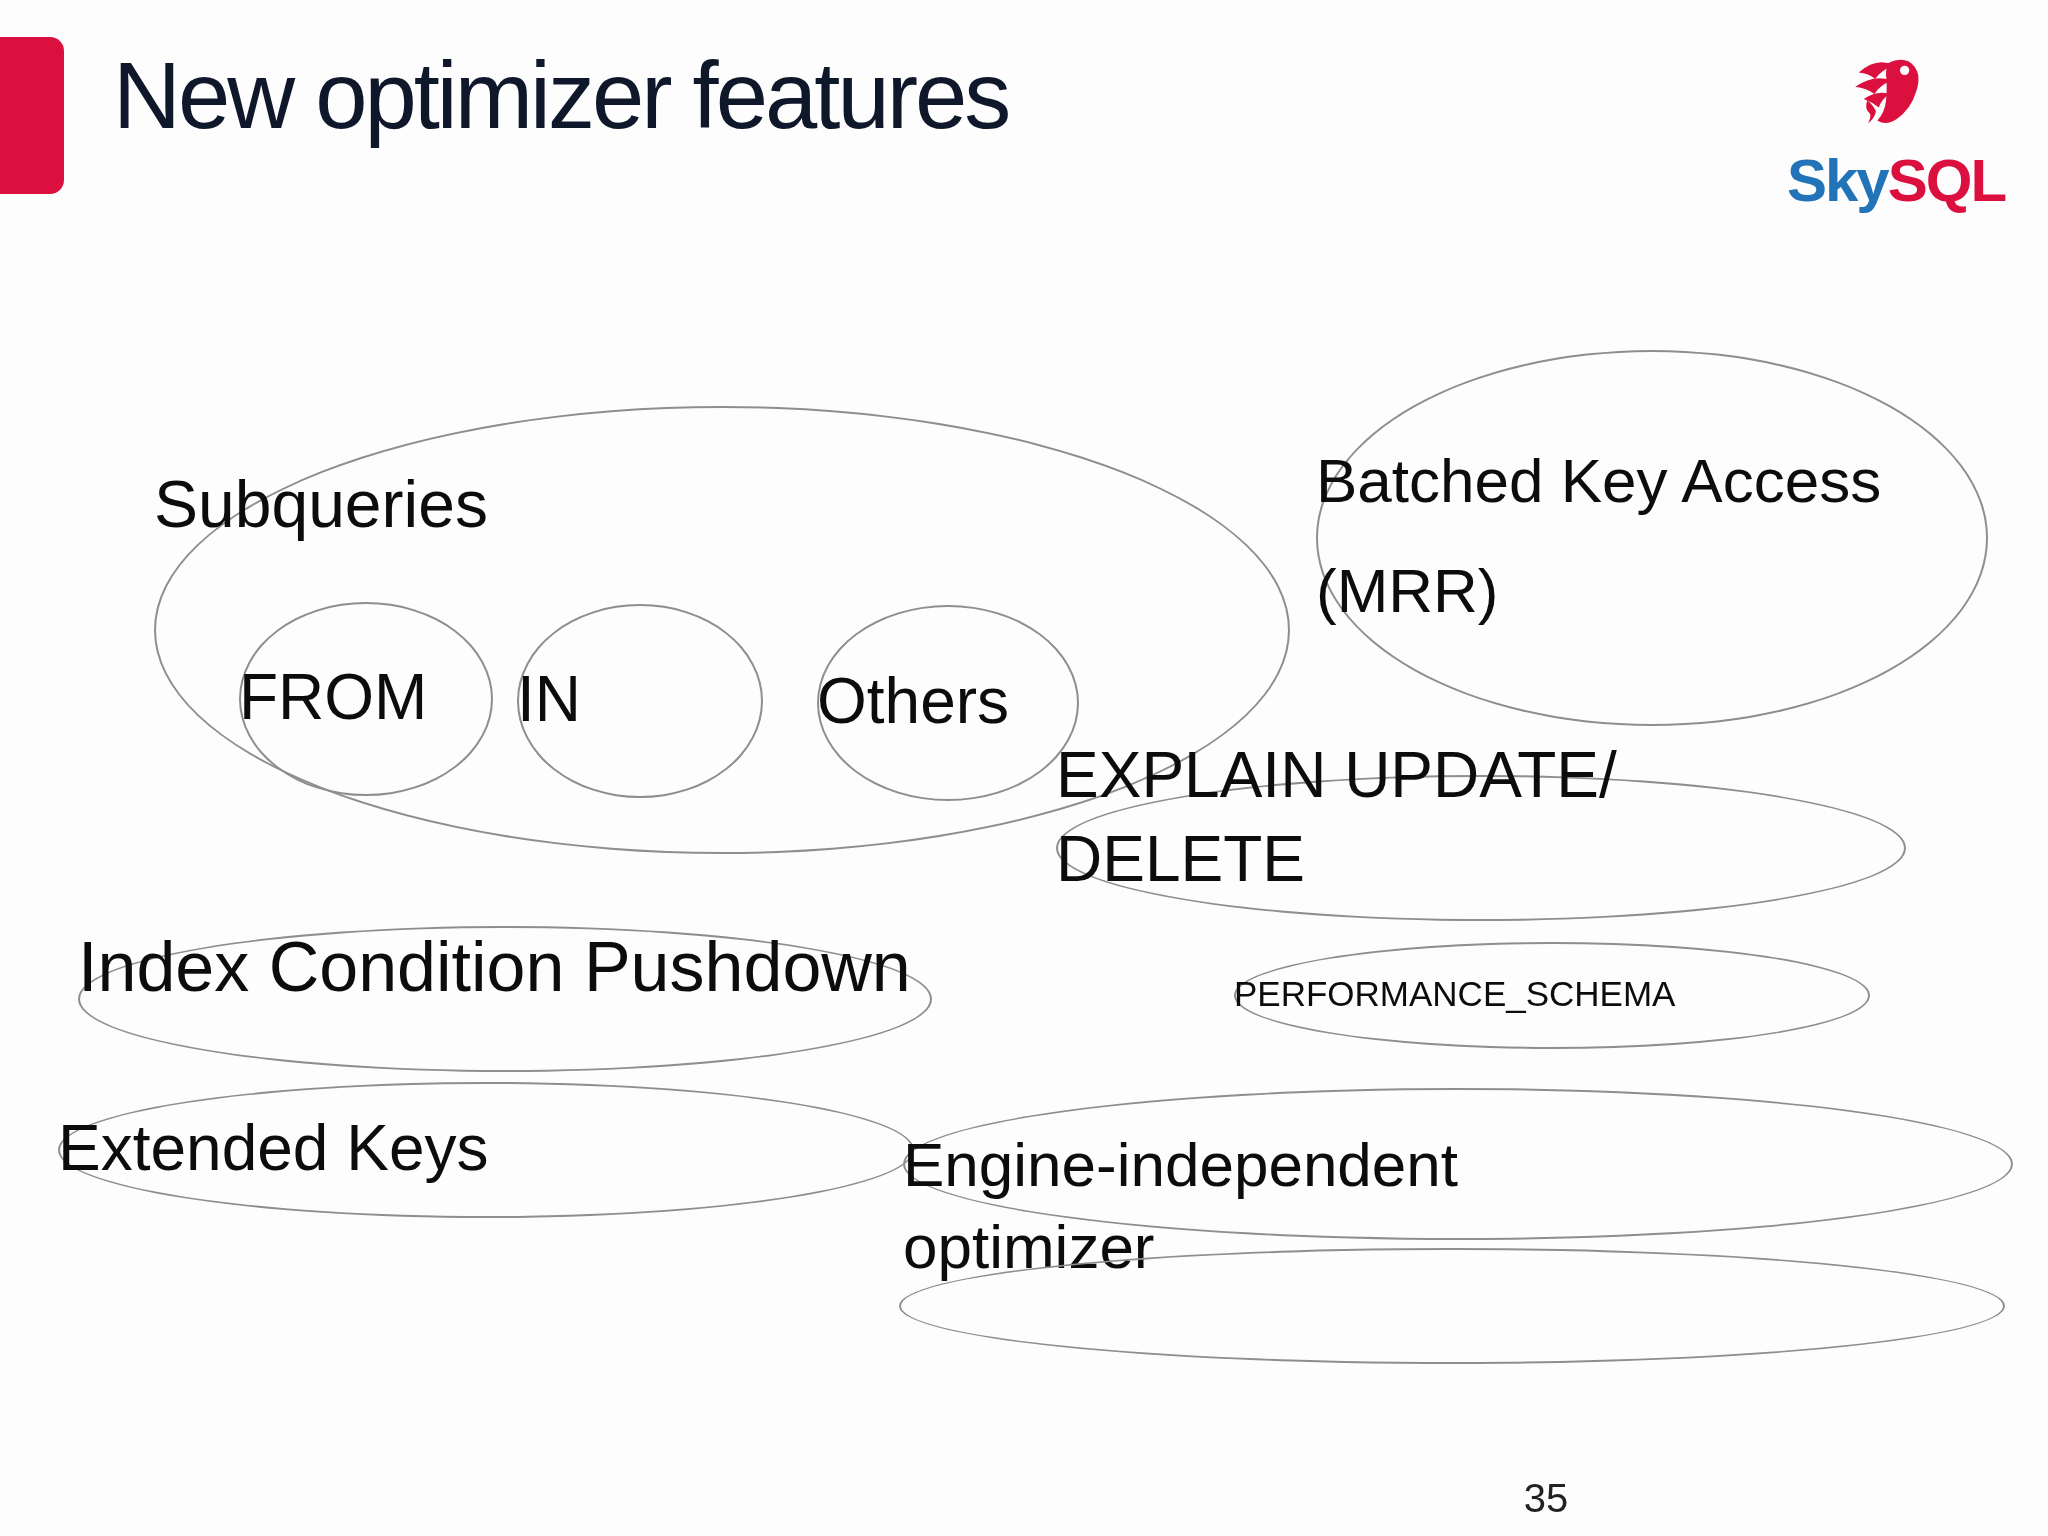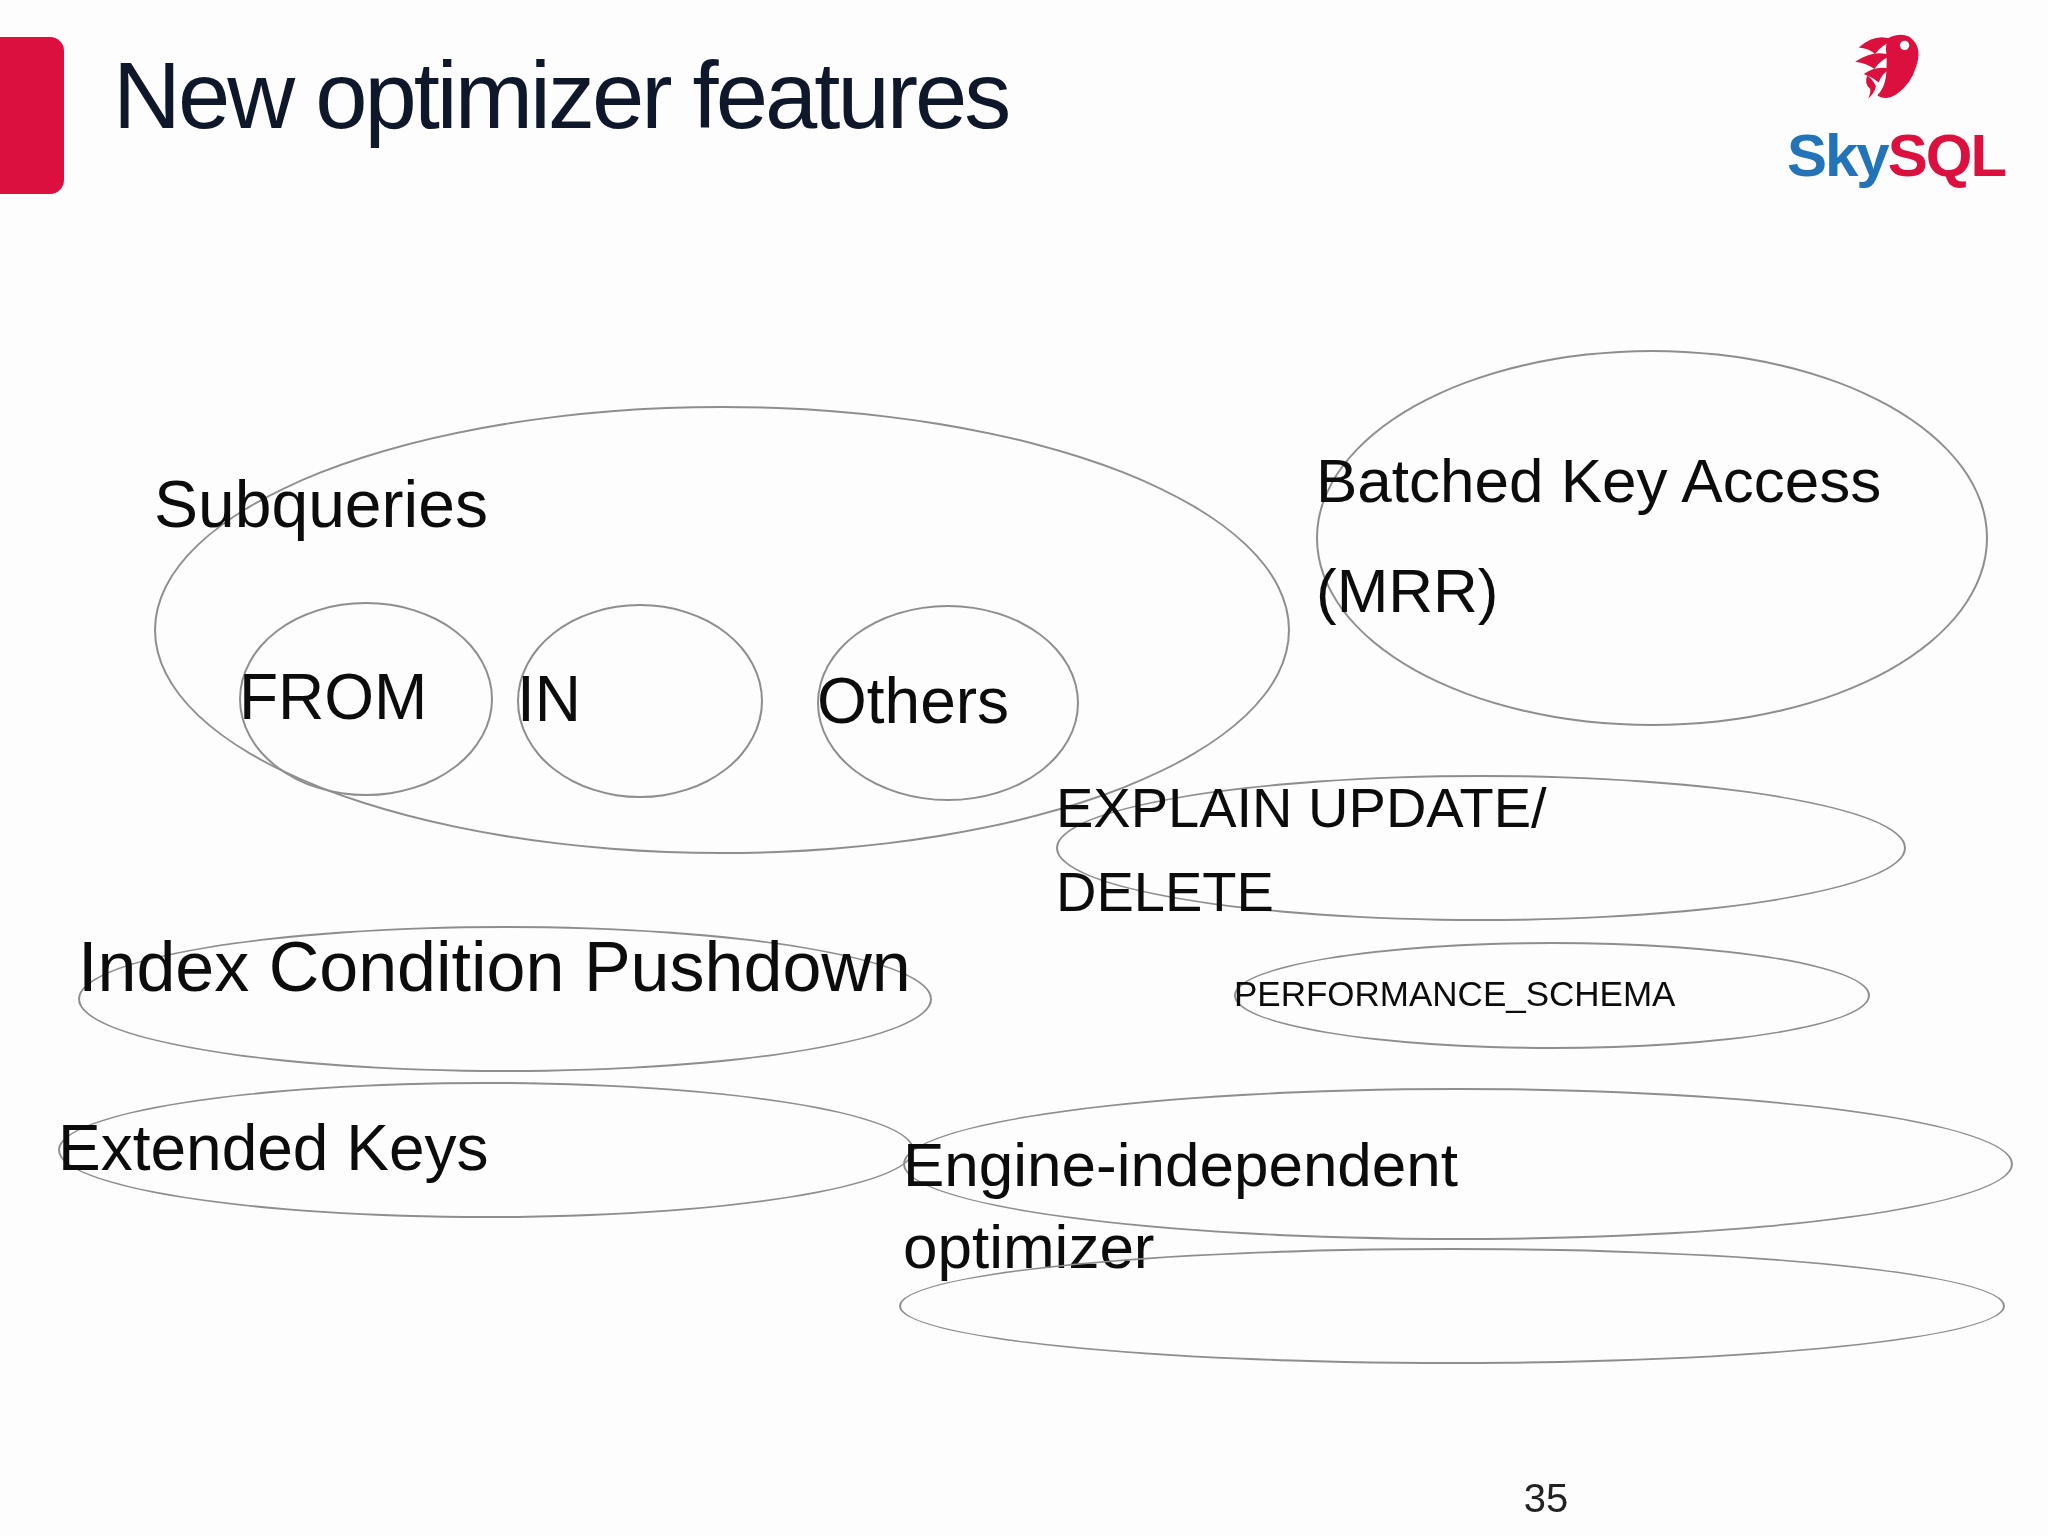--- a/index.html
+++ b/index.html
@@ -27,21 +27,21 @@
     left: 113px; top: 42px;
     font-size: 94px;
     letter-spacing: -3px;
     color: #0f172a;
     white-space: nowrap;
   }
 
   
   .logo {
     position: absolute;
-    left: 1778px; top: 17px;
+    left: 1778px; top: 42px;
     width: 236px; height: 156px;
   }
   .logo .bird {
     position: absolute;
     left: 70px; top: 6px;
     width: 86px; height: 92px;
   }
   .logo .logo-text {
     position: absolute;
     left: 0; top: 104px;
@@ -82,21 +82,21 @@
   .in-ellipse     { left: 517px; top: 604px; width: 242px; height: 190px; }
   .in-label       { left: 517px; top: 604px; width: 242px; height: 190px; font-size: 64px; }
 
   .others-ellipse { left: 817px; top: 605px; width: 258px; height: 192px; }
   .others-label   { left: 817px; top: 605px; width: 258px; height: 192px; font-size: 64px; }
 
   .bka-ellipse    { left: 1316px; top: 350px; width: 668px; height: 372px; }
   .bka-label      { left: 1316px; top: 350px; width: 668px; height: 372px; font-size: 62px; line-height: 86px; gap: 24px; }
 
   .explain-ellipse { left: 1056px; top: 775px; width: 846px; height: 142px; }
-  .explain-label   { left: 1056px; top: 765px; width: 846px; height: 170px; font-size: 56px; line-height: 84px; }
+  .explain-label   { left: 1056px; top: 732px; width: 846px; height: 170px; font-size: 64px; line-height: 84px; }
 
   .perf-ellipse   { left: 1234px; top: 942px; width: 632px; height: 103px; }
   .perf-label     { left: 1234px; top: 942px; width: 632px; height: 103px; font-size: 35px; }
 
   .icp-ellipse    { left: 78px; top: 926px; width: 850px; height: 142px; }
   .icp-label      { left: 78px; top: 896px; width: 850px; height: 142px; font-size: 70px; }
 
   .extkeys-ellipse { left: 58px; top: 1082px; width: 852px; height: 132px; }
   .extkeys-label   { left: 58px; top: 1082px; width: 852px; height: 132px; font-size: 64px; }
 

